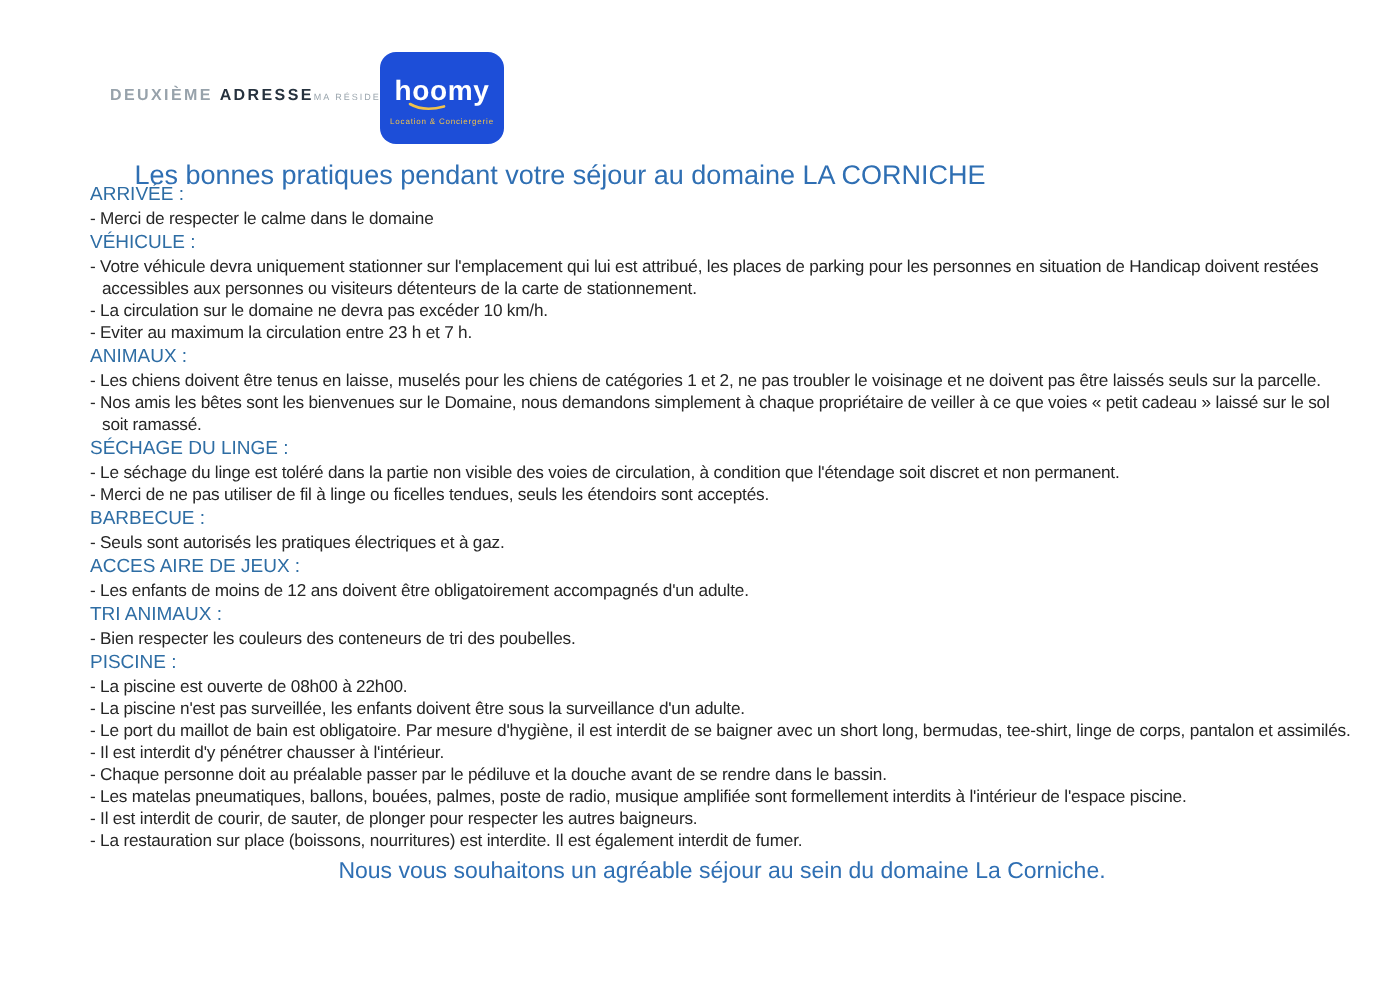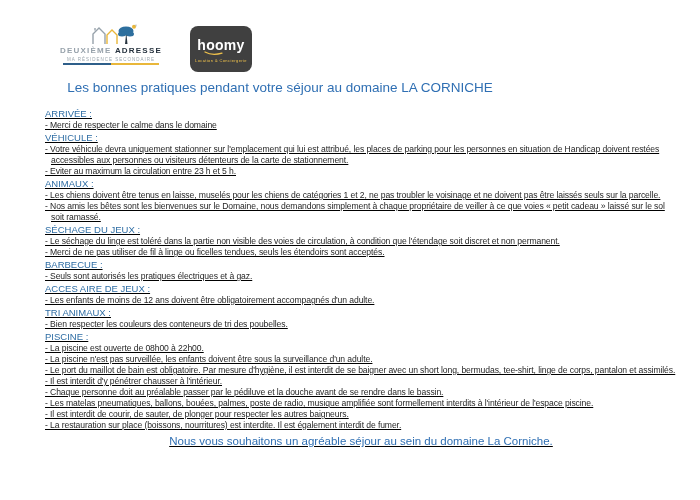--- a/index.html
+++ b/index.html
@@ -7,57 +7,57 @@
     width:700px;height:500px;background:#ffffff;
     font-family:"Liberation Sans", sans-serif;
     position:relative;overflow:hidden;
     -webkit-font-smoothing:antialiased;
   }
   .page{position:absolute;inset:0;background:#fff;}
 
   
   .logo-da{
     position:absolute;left:55px;top:24px;width:112px;height:46px;
-    display:flex;flex-direction:column;align-items:center;
+    display:flex;flex-direction:row;align-items:center;
   }
   .da-icon{width:52px;height:22px;display:block;}
   .da-name{font-size:8px;letter-spacing:1.2px;line-height:9px;white-space:nowrap;}
   .da-name .p1{color:#97a2ab;font-weight:600;}
   .da-name .p2{color:#26323e;font-weight:700;}
   .da-tag{
     margin-top:2px;font-size:4.5px;letter-spacing:1px;color:#9aa5ad;
     white-space:nowrap;text-align:center;
   }
   .da-bar{
     margin-top:1px;width:96px;height:2px;
     background:linear-gradient(to right,#2e5f8a 0 50%,#e9b73a 50% 100%);
   }
 
   .logo-hoomy{
     position:absolute;left:190px;top:26px;width:62px;height:46px;
-    background:#404040;border-radius:8px;
+    background:#1d4ed8;border-radius:8px;
     display:flex;flex-direction:column;align-items:center;justify-content:center;
   }
   .hoomy-name{
     color:#ffffff;font-weight:700;font-size:14px;line-height:14px;
     letter-spacing:0.3px;margin-top:2px;
   }
   .hoomy-swoosh{display:block;width:34px;height:5px;margin-top:-1px;}
   .hoomy-tag{
     color:#f0c24b;font-size:4px;letter-spacing:0.4px;margin-top:2px;white-space:nowrap;
   }
 
   
   .title{
     position:absolute;top:80px;left:0;width:560px;margin:0;
     text-align:center;font-weight:400;
     font-size:13.5px;color:#2f6fb3;
   }
   .content{
-    position:absolute;left:45px;top:107px;width:632px;text-decoration:underline;
+    position:absolute;left:45px;top:91px;width:632px;
   }
   .sec-heading{
     color:#2e6da4;font-size:9.5px;line-height:13px;white-space:nowrap;
   }
   .item{
     color:#262626;font-size:8.6px;line-height:11px;
     padding-left:6px;text-indent:-6px;letter-spacing:-0.1px;
   }
   .footer{
     margin-top:4px;text-align:center;color:#2f6fb3;font-size:11.5px;
@@ -105,31 +105,32 @@
   <main class="content">
 
     <div class="section">
       <div class="sec-heading">ARRIVÉE :</div>
       <div class="item">- Merci de respecter le calme dans le domaine</div>
     </div>
 
     <div class="section">
       <div class="sec-heading">VÉHICULE :</div>
       <div class="item">- Votre véhicule devra uniquement stationner sur l'emplacement qui lui est attribué, les places de parking pour les personnes en situation de Handicap doivent restées accessibles aux personnes ou visiteurs détenteurs de la carte de stationnement.</div>
-      <div class="item">- Eviter au maximum la circulation entre 23 h et 5 h.</div>
+      <div class="item">- La circulation sur le domaine ne devra pas excéder 10 km/h.</div>
+      <div class="item">- Eviter au maximum la circulation entre 23 h et 7 h.</div>
     </div>
 
     <div class="section">
       <div class="sec-heading">ANIMAUX :</div>
       <div class="item">- Les chiens doivent être tenus en laisse, muselés pour les chiens de catégories 1 et 2, ne pas troubler le voisinage et ne doivent pas être laissés seuls sur la parcelle.</div>
       <div class="item">- Nos amis les bêtes sont les bienvenues sur le Domaine, nous demandons simplement à chaque propriétaire de veiller à ce que voies « petit cadeau » laissé sur le sol soit ramassé.</div>
     </div>
 
     <div class="section">
-      <div class="sec-heading">SÉCHAGE DU JEUX :</div>
+      <div class="sec-heading">SÉCHAGE DU LINGE :</div>
       <div class="item">- Le séchage du linge est toléré dans la partie non visible des voies de circulation, à condition que l'étendage soit discret et non permanent.</div>
       <div class="item">- Merci de ne pas utiliser de fil à linge ou ficelles tendues, seuls les étendoirs sont acceptés.</div>
     </div>
 
     <div class="section">
       <div class="sec-heading">BARBECUE :</div>
       <div class="item">- Seuls sont autorisés les pratiques électriques et à gaz.</div>
     </div>
 
     <div class="section">

